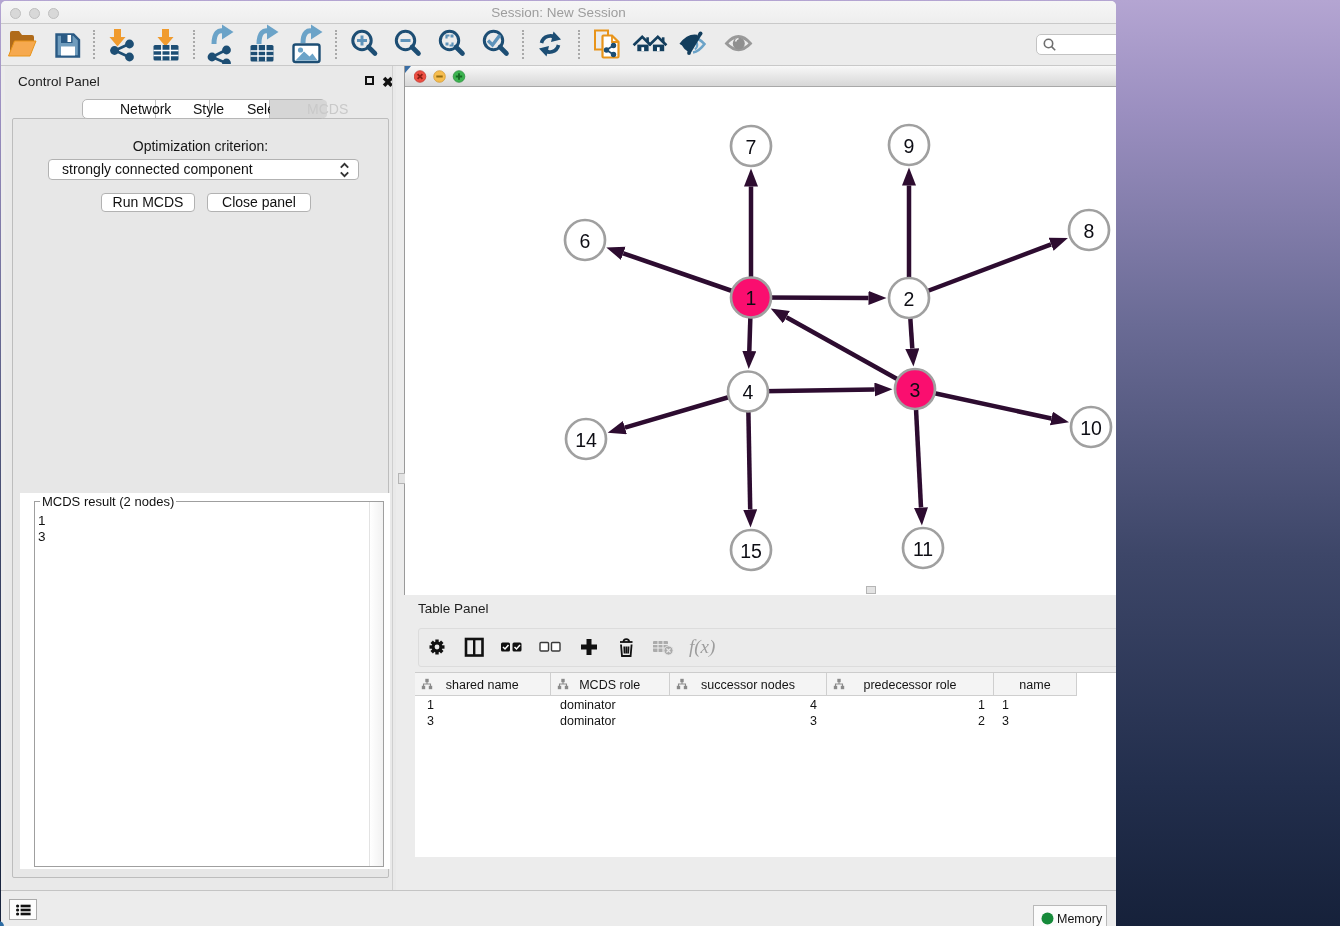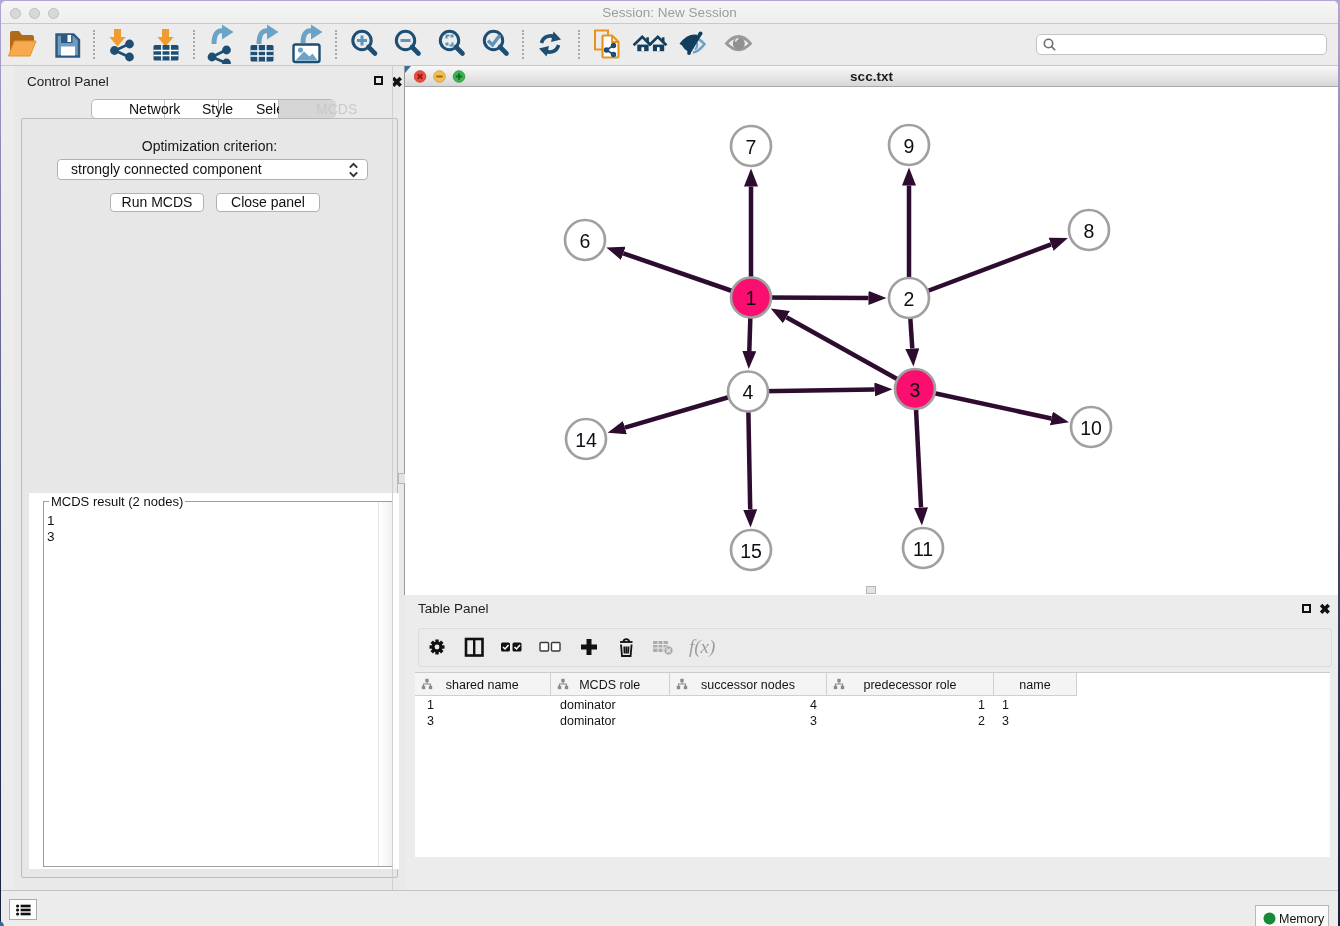--- a/index.html
+++ b/index.html
@@ -1,37 +1,37 @@
 <!DOCTYPE html>
 <html><head>
 <meta charset="utf-8">
 <style>
 * { margin:0; padding:0; box-sizing:border-box; }
 html,body { width:1340px; height:926px; overflow:hidden; }
 body { font-family:"Liberation Sans", sans-serif;
   background:linear-gradient(180deg,#b4a5d2 0%,#9b8fc0 12%,#6a6b95 35%,#3d4668 60%,#222e4c 85%,#16213a 100%); }
-#win { position:absolute; left:1px; top:1px; width:1337px; height:925px;
+#win { position:absolute; left:1px; top:1px; width:1115px; height:925px;
   background:#ececec; border-radius:5px 5px 0 0; overflow:hidden; }
 .abs { position:absolute; }
 
 #titlebar { position:absolute; left:0; top:0; width:100%; height:23px;
   background:linear-gradient(#f6f6f6,#eeeeee); border-bottom:1px solid #c9c9c9; }
 .tl { position:absolute; top:7px; width:11px; height:11px; border-radius:50%;
   background:#d8d8d8; border:1px solid #bfbfbf; }
 #wtitle { position:absolute; top:4px; left:0; width:100%; text-align:center;
   font-size:13.5px; color:#9d9d9d; }
 
 #toolbar { position:absolute; left:0; top:23px; width:100%; height:42px;
   background:#ececec; border-bottom:1px solid #c9c9c9; }
 .tsep { position:absolute; top:6px; height:29px; width:0;
   border-left:2px dotted #a9a9a9; }
 #search { position:absolute; left:1035px; top:10px; width:291px; height:21px;
   background:#fff; border:1px solid #c3c3c3; border-radius:5px; }
 
-#cp { position:absolute; left:13px; top:65px; width:391px; height:824px; background:#e9e9e9; }
+#cp { position:absolute; left:4px; top:65px; width:391px; height:824px; background:#e9e9e9; }
 #cp-head { position:absolute; left:13px; top:8px; font-size:13.5px; color:#1d1d1d; }
 .sqico { position:absolute; width:9px; height:9px; border:2px solid #111; background:transparent; }
 .xico  { position:absolute; font-size:14px; font-weight:700; color:#111; line-height:12px; }
 #cp-inner { position:absolute; left:7px; top:52px; width:377px; height:760px;
   background:#e7e7e7; border:1px solid #bdbdbd; border-radius:2px; }
 #tabs { position:absolute; left:77px; top:33px; width:244px; height:20px;
   background:#fff; border:1px solid #b6b6b6; border-radius:5px; display:flex; z-index:5;
   font-size:14px; color:#111; }
 .tab { flex:0 0 auto; text-align:right; line-height:18px; border-right:1px solid #c0c0c0;padding-left:37px; }
 .tab:last-child { border-right:none; }
@@ -271,21 +271,20 @@
     </svg>
 <div id="nettitle">
   <svg class="abs" style="left:9px;top:4px" width="62" height="13" viewBox="0 0 62 13">
     <circle cx="6" cy="6.5" r="5.8" fill="#ed4e42" stroke="#c2372e" stroke-width="0.8"></circle>
     <path d="M3.6,4.1 L8.4,8.9 M8.4,4.1 L3.6,8.9" stroke="#8e1f15" stroke-width="1.8"></path>
     <circle cx="25.5" cy="6.5" r="5.8" fill="#f6bd4e" stroke="#d29a35" stroke-width="0.8"></circle>
     <line x1="22.3" y1="6.5" x2="28.7" y2="6.5" stroke="#936c10" stroke-width="1.9"></line>
     <circle cx="45" cy="6.5" r="5.8" fill="#3cb450" stroke="#2d9040" stroke-width="0.8"></circle>
     <path d="M41.8,6.5 L48.2,6.5 M45,3.3 L45,9.7" stroke="#156a24" stroke-width="1.9"></path>
   </svg>
-  <div class="t">scc.txt</div>
 </div>
 <div id="canvas">
 <svg class="graph" width="931" height="506" viewBox="406 87 931 506">
         <defs>
           <marker id="ah" markerUnits="userSpaceOnUse" markerWidth="20" markerHeight="16" refX="0" refY="7" orient="auto">
             <path d="M0,0 L18,7 L0,14 Z" fill="#2d0c30"></path>
           </marker>
         </defs>
         <g stroke="#2d0c30" stroke-width="4.5" marker-end="url(#ah)">
           <line x1="751.0" y1="297.5" x2="751.0" y2="186.5"></line>

